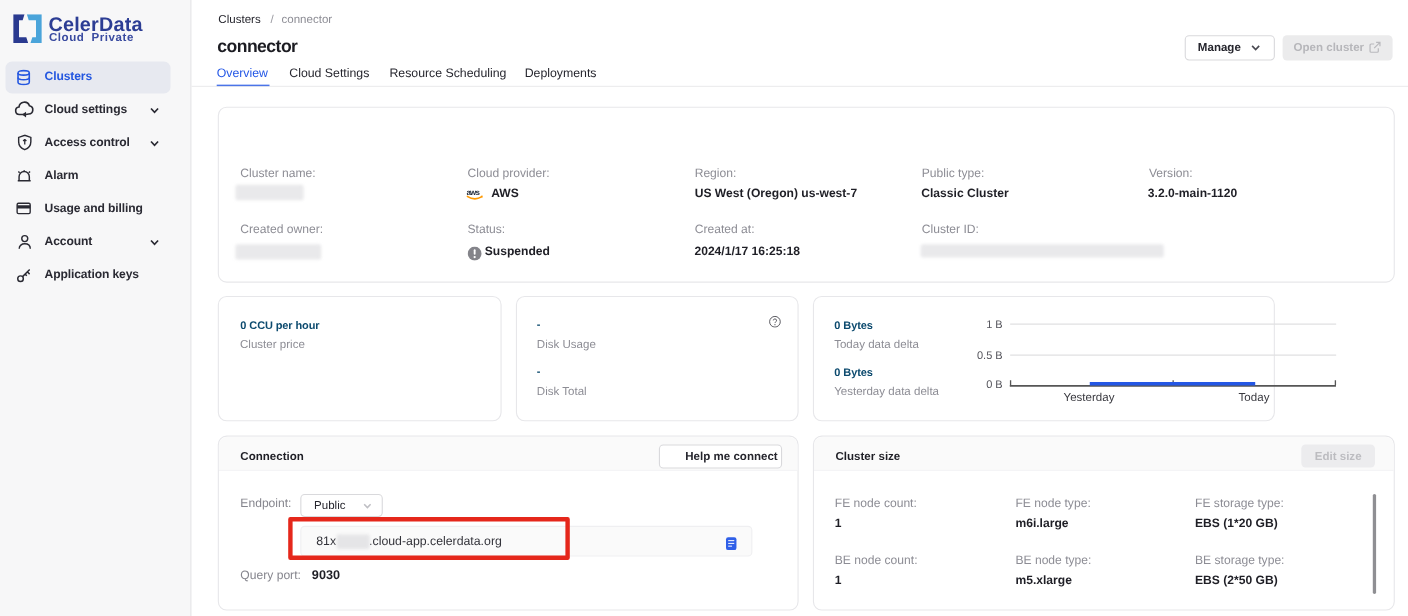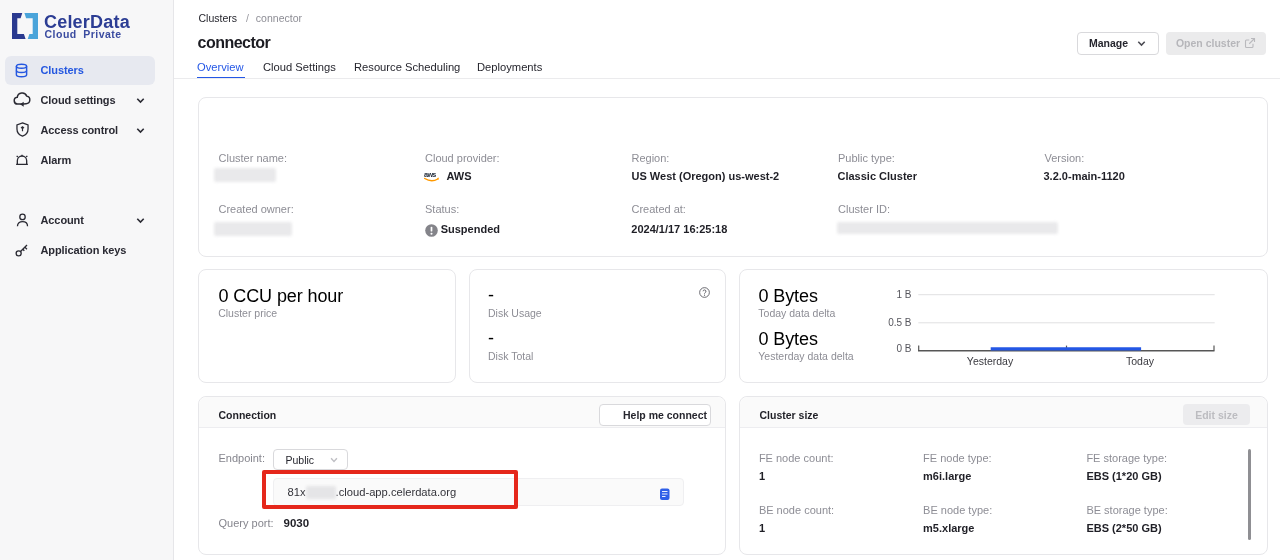--- a/index.html
+++ b/index.html
@@ -40,21 +40,21 @@
 .card { position:absolute; background:#fff; border:1px solid #e7e7ea; border-radius:8px; }
 .chead { position:absolute; left:0; top:0; right:0; height:31px; background:#fafafa;
   border-bottom:1px solid #ededf0; border-radius:8px 8px 0 0; }
 .chead .t { position:absolute; left:19.5px; top:12px; font-size:10.5px; font-weight:700;
   color:#1f1f26; line-height:13px; }
 .lbl { position:absolute; font-size:11px; color:#8d8d95; line-height:13px; }
 .val { position:absolute; font-size:11px; font-weight:700; color:#1f1f26; line-height:13px; }
 .redact { position:absolute; background:#e9e9eb; border-radius:2px; filter:blur(1.5px); }
 
 
-.big { position:absolute; font-size:18px; font-weight:400; color:#000000;
+.big { position:absolute; font-size:10px; font-weight:700; color:#0c4a6e;
   line-height:15px; letter-spacing:-0.1px; }
 .sub { position:absolute; font-size:10.5px; color:#8d8d95; line-height:12px; }
 
 
 #helpbtn { position:absolute; left:400px; top:7px; width:112px; height:21.5px; background:#fff;
   border:1px solid #d9d9dc; border-radius:4px; font-size:10.5px; font-weight:700; color:#26262e;
   display:flex; align-items:center; justify-content:center;padding-left:20px; }
 #pubsel { position:absolute; left:73.5px; top:52px; width:75.5px; height:21px; border:1px solid #d9d9dc;
   border-radius:4px; font-size:10.5px; color:#26262e; display:flex; align-items:center; }
 #endpoint { position:absolute; left:73.5px; top:81px; width:411px; height:28px; background:#fafafa;
@@ -107,20 +107,27 @@
         <path d="M2.5 4 L6 7.7 L9.5 4"></path>
       </svg>
   </div>
   <div class="mitem" style="top:145px;">
     <svg class="ic" width="16" height="16" viewBox="0 0 24 24" fill="none" stroke="#2a2a33" stroke-width="2">
       <path d="M5 18.5 v-5.5 a7 7 0 0 1 14 0 v5.5"></path>
       <path d="M12 6.3 V4.2 M5.8 7.6 L4 5.8 M18.2 7.6 L20 5.8 M3.2 18.5 h17.6" stroke-width="1.9"></path>
     </svg>
     <span class="txt">Alarm</span>
   </div>
+  <div class="mitem" style="top:175px;">
+    <svg class="ic" width="15" height="15" viewBox="0 0 24 24" fill="none" stroke="#2a2a33" stroke-width="2">
+      <rect x="2.5" y="4.5" width="19" height="15" rx="2"></rect>
+      <path d="M2.5 9.7 h19" stroke-width="4.6"></path>
+    </svg>
+    <span class="txt">Usage and billing</span>
+  </div>
   <div class="mitem" style="top:235px;">
     <svg class="ic" width="16" height="16" viewBox="0 0 24 24" fill="none" stroke="#2a2a33" stroke-width="2">
       <circle cx="7" cy="17" r="3.8"></circle>
       <path d="M9.8 14.2 L19.5 4.5 M16.3 7.7 l3.1 3.1 M13.2 10.8 l2.3 2.3"></path>
     </svg>
     <span class="txt">Application keys</span>
   </div>
   <div class="mitem" style="top:205px;">
     <svg class="ic" style="left:10px;" width="15" height="16" viewBox="0 0 24 26" fill="none" stroke="#2a2a33" stroke-width="2.1">
       <circle cx="12" cy="8" r="4.4"></circle>
@@ -161,21 +168,21 @@
   <div class="lbl" style="left:432.5px; top:53.5px;">Region:</div>
   <div class="lbl" style="left:639px; top:53.5px;">Public type:</div>
   <div class="lbl" style="left:845.5px; top:53.5px;">Version:</div>
   <div class="redact" style="left:15px; top:70px; width:62px; height:14px;"></div>
   <svg style="position:absolute; left:225px; top:73px;" width="15.5" height="11.5" viewBox="0 0 31 23">
     <text x="0" y="12.5" font-size="14.5" font-weight="bold" fill="#252f3e" font-family="Liberation Sans" letter-spacing="-1.3">aws</text>
     <path d="M1.5 15 q13.5 8.5 26 1" fill="none" stroke="#f90" stroke-width="2.9" stroke-linecap="round"></path>
     <path d="M28.5 12.5 l1.6 4.4 l-4.6 -.6" fill="#f90"></path>
   </svg>
   <div class="val" style="left:247.5px; top:71.5px;">AWS</div>
-  <div class="val" style="left:432.5px; top:71.5px;">US West (Oregon) us-west-2</div>
+  <div class="val" style="left:432.5px; top:71.5px;">US West (Oregon) us-west-7</div>
   <div class="val" style="left:638.5px; top:71.5px;">Classic Cluster</div>
   <div class="val" style="left:844.5px; top:71.5px;">3.2.0-main-1120</div>
   <div class="lbl" style="left:19.5px; top:104.5px;">Created owner:</div>
   <div class="lbl" style="left:226px; top:104.5px;">Status:</div>
   <div class="lbl" style="left:432.5px; top:104.5px;">Created at:</div>
   <div class="lbl" style="left:639px; top:104.5px;">Cluster ID:</div>
   <div class="redact" style="left:15px; top:124px; width:78px; height:14px;"></div>
   <svg style="position:absolute; left:225.5px; top:125.5px;" width="13" height="13" viewBox="0 0 13 13">
     <circle cx="6.5" cy="6.5" r="6.3" fill="#84848a"></circle>
     <rect x="5.65" y="2.7" width="1.7" height="4.9" rx="0.85" fill="#fff"></rect>
@@ -194,21 +201,21 @@
   <div class="big" style="left:18px; top:17.5px;">-</div>
   <div class="sub" style="left:18px; top:37px;">Disk Usage</div>
   <div class="big" style="left:18px; top:60.5px;">-</div>
   <div class="sub" style="left:18px; top:80px;">Disk Total</div>
   <svg style="position:absolute; left:229px; top:17px;" width="11" height="11" viewBox="0 0 24 24" fill="none" stroke="#55555c" stroke-width="1.9">
     <circle cx="12" cy="12" r="10.6"></circle>
     <path d="M8.8 9.3 a3.2 3.2 0 1 1 4.5 3.2 c-1 .5 -1.3 1.1 -1.3 2.1"></path>
     <circle cx="12" cy="17.8" r="1.2" fill="#55555c" stroke="none"></circle>
   </svg>
 </div>
-<div class="card" style="left:739px; top:269px; width:529px; height:114px;">
+<div class="card" style="left:739px; top:269px; width:420px; height:114px;">
   <div class="big" style="left:18.5px; top:18.5px;">0 Bytes</div>
   <div class="sub" style="left:18.3px; top:37px;">Today data delta</div>
   <div class="big" style="left:18.5px; top:62px;">0 Bytes</div>
   <div class="sub" style="left:18.3px; top:80px;">Yesterday data delta</div>
 </div>
 <svg style="position:absolute; left:880px; top:280px;" width="345" height="95" viewBox="0 0 345 95">
   <text x="31.5" y="18.3" font-size="10" fill="#55555c" text-anchor="end" font-family="Liberation Sans">1 B</text>
   <text x="31.5" y="46.4" font-size="10" fill="#55555c" text-anchor="end" font-family="Liberation Sans">0.5 B</text>
   <text x="31.5" y="72.3" font-size="10" fill="#55555c" text-anchor="end" font-family="Liberation Sans">0 B</text>
   <line x1="38.3" y1="14.7" x2="334.7" y2="14.7" stroke="#e0e0e2" stroke-width="1"></line>

